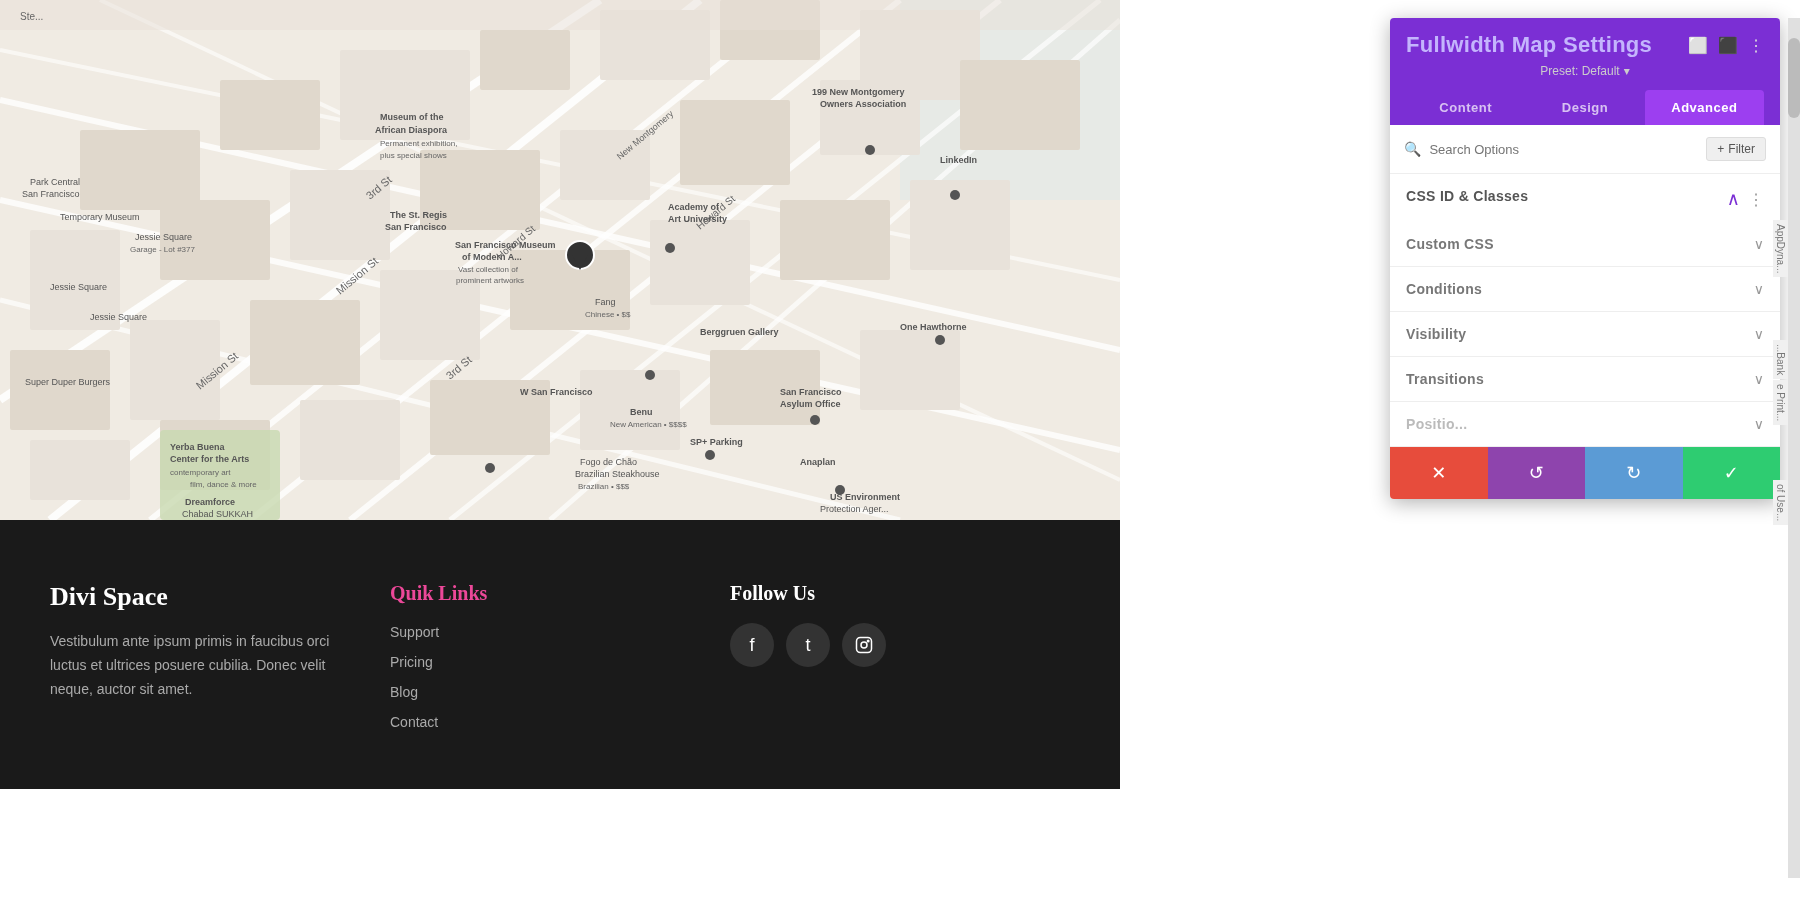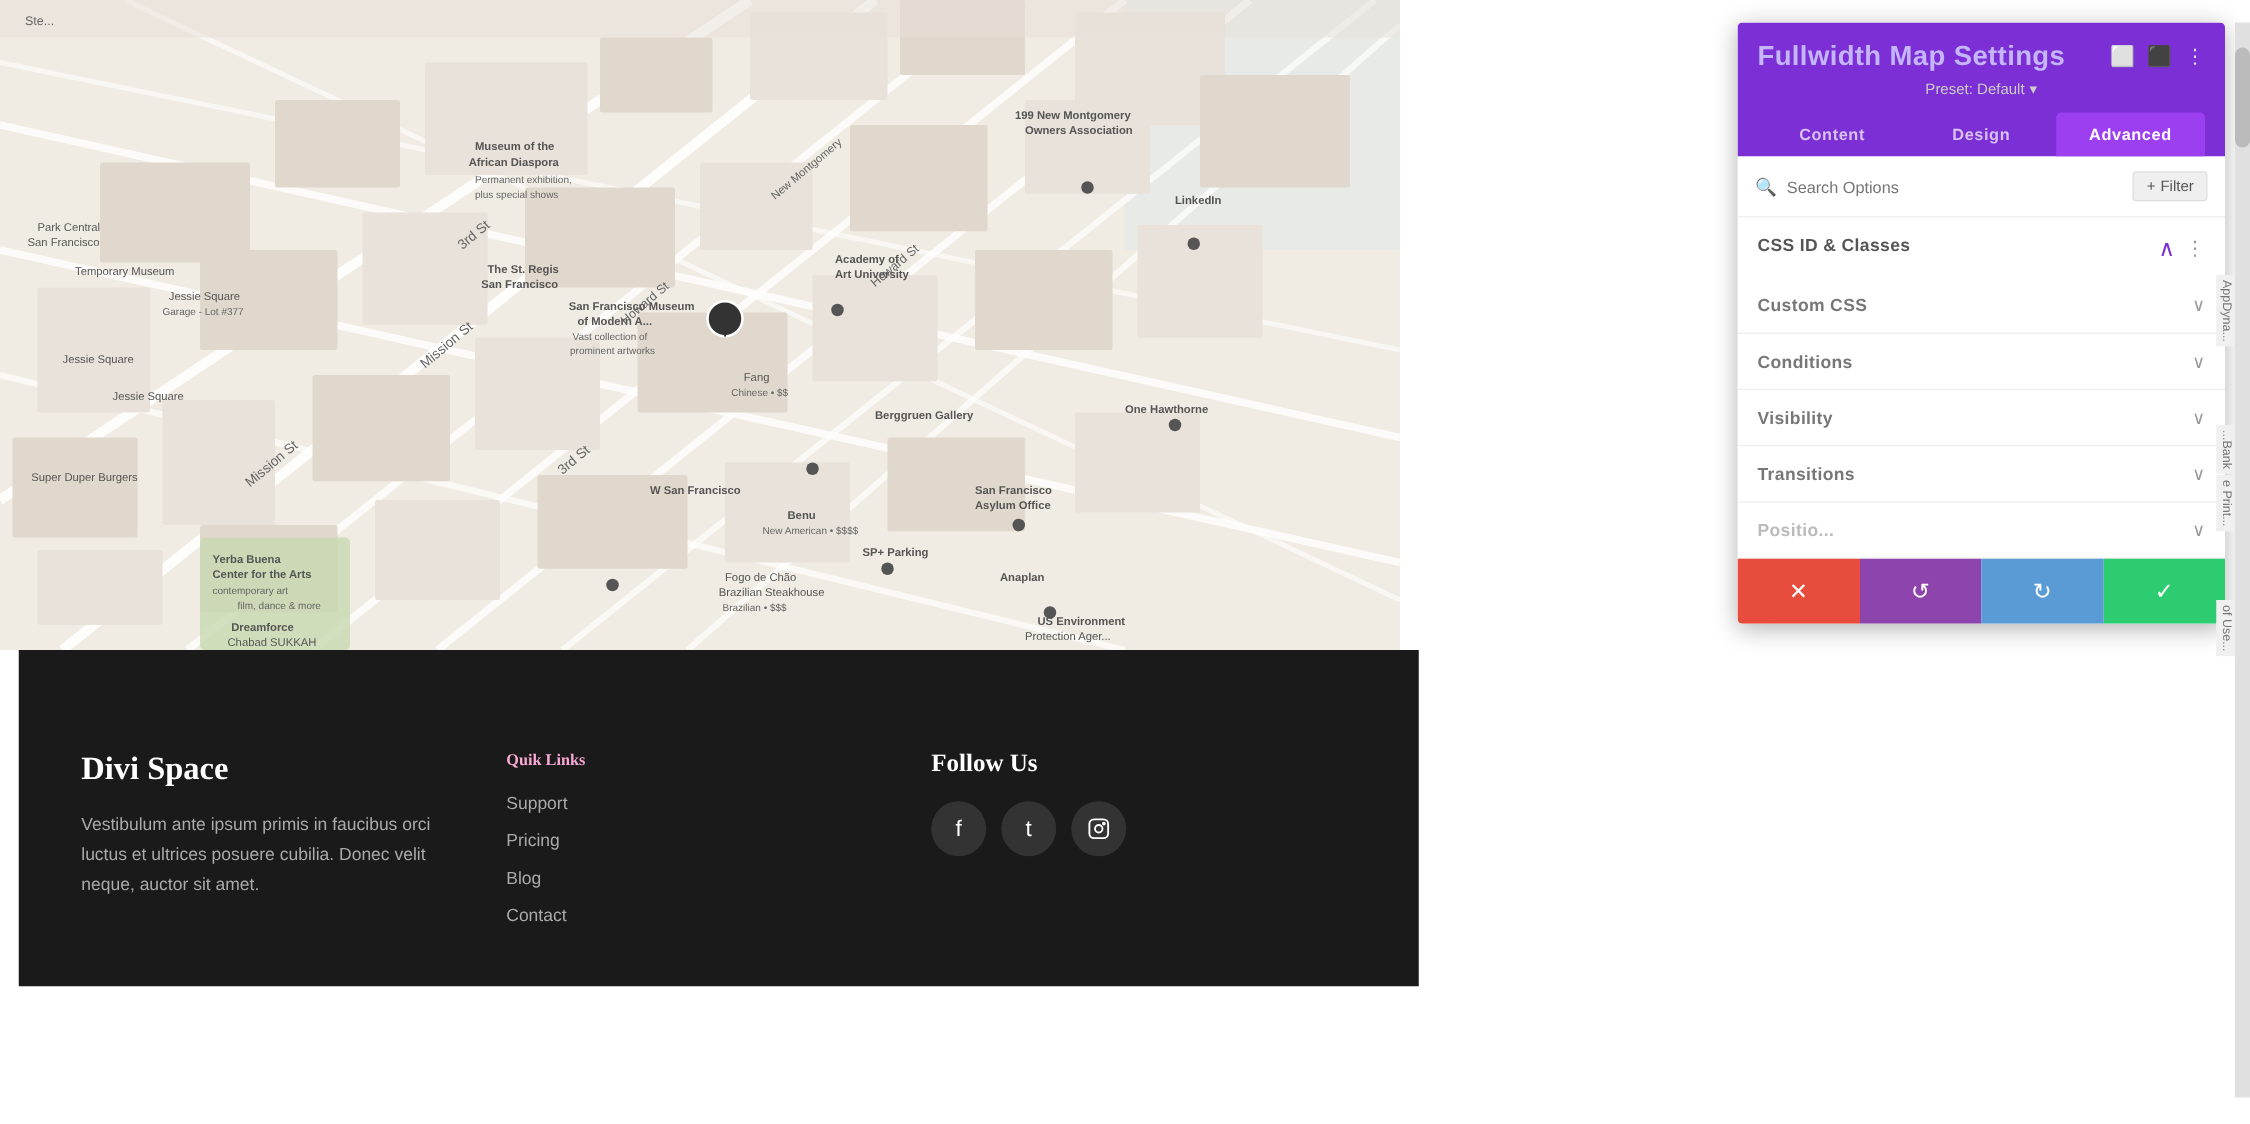--- a/index.html
+++ b/index.html
@@ -26,22 +26,21 @@
     
     .footer {
       position: absolute;
       top: 520px; left: 0;
       width: 1120px;
       height: 269px;
       background: #1a1a1a;
       color: #fff;
       display: flex;
       gap: 0;
-      padding: 80px 50px;
-      margin-left: 15px;
+      padding: 62px 50px;
     }
 
     .footer-col {
       flex: 1;
     }
 
     .footer-brand-title {
       font-size: 26px;
       font-weight: 600;
       color: #fff;
@@ -50,23 +49,23 @@
     }
 
     .footer-brand-text {
       font-size: 14px;
       color: #aaa;
       line-height: 1.7;
       max-width: 280px;
     }
 
     .footer-links-title {
-      font-size: 13px;
+      font-size: 20px;
       font-weight: 600;
-      color: #f9a8d4;
+      color: #ec4899;
       margin-bottom: 18px;
       font-family: Georgia, serif;
     }
 
     .footer-links-list {
       list-style: none;
       display: flex;
       flex-direction: column;
       gap: 12px;
     }

